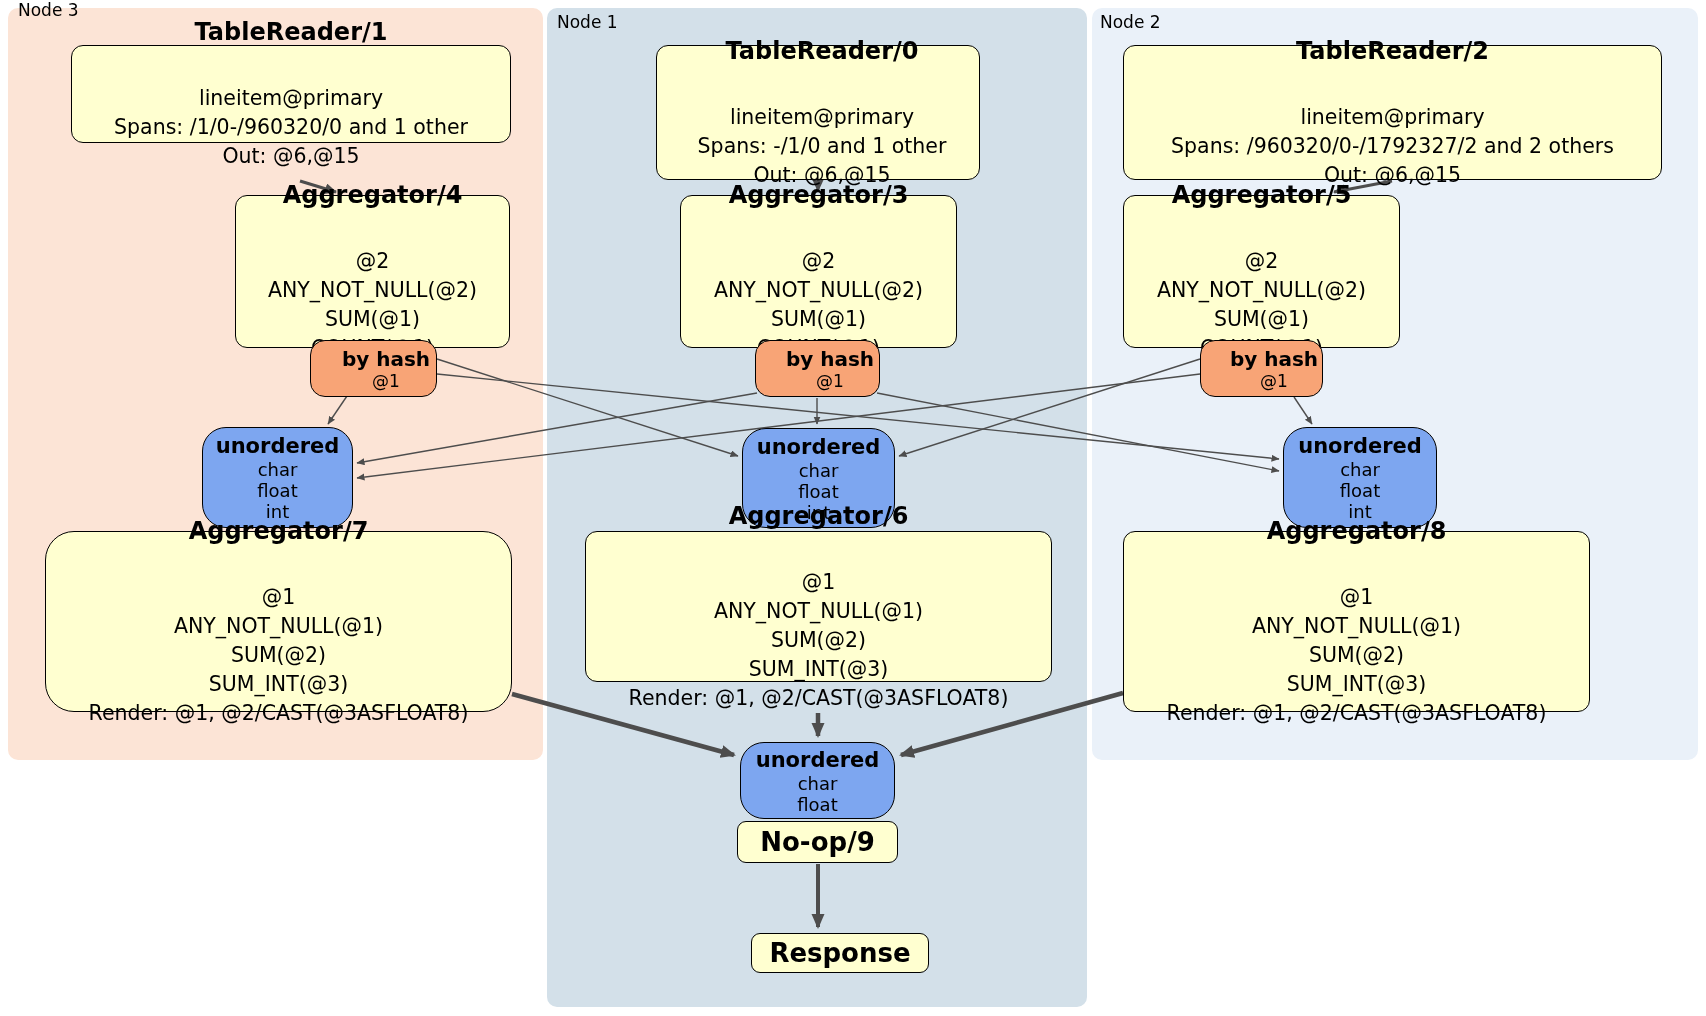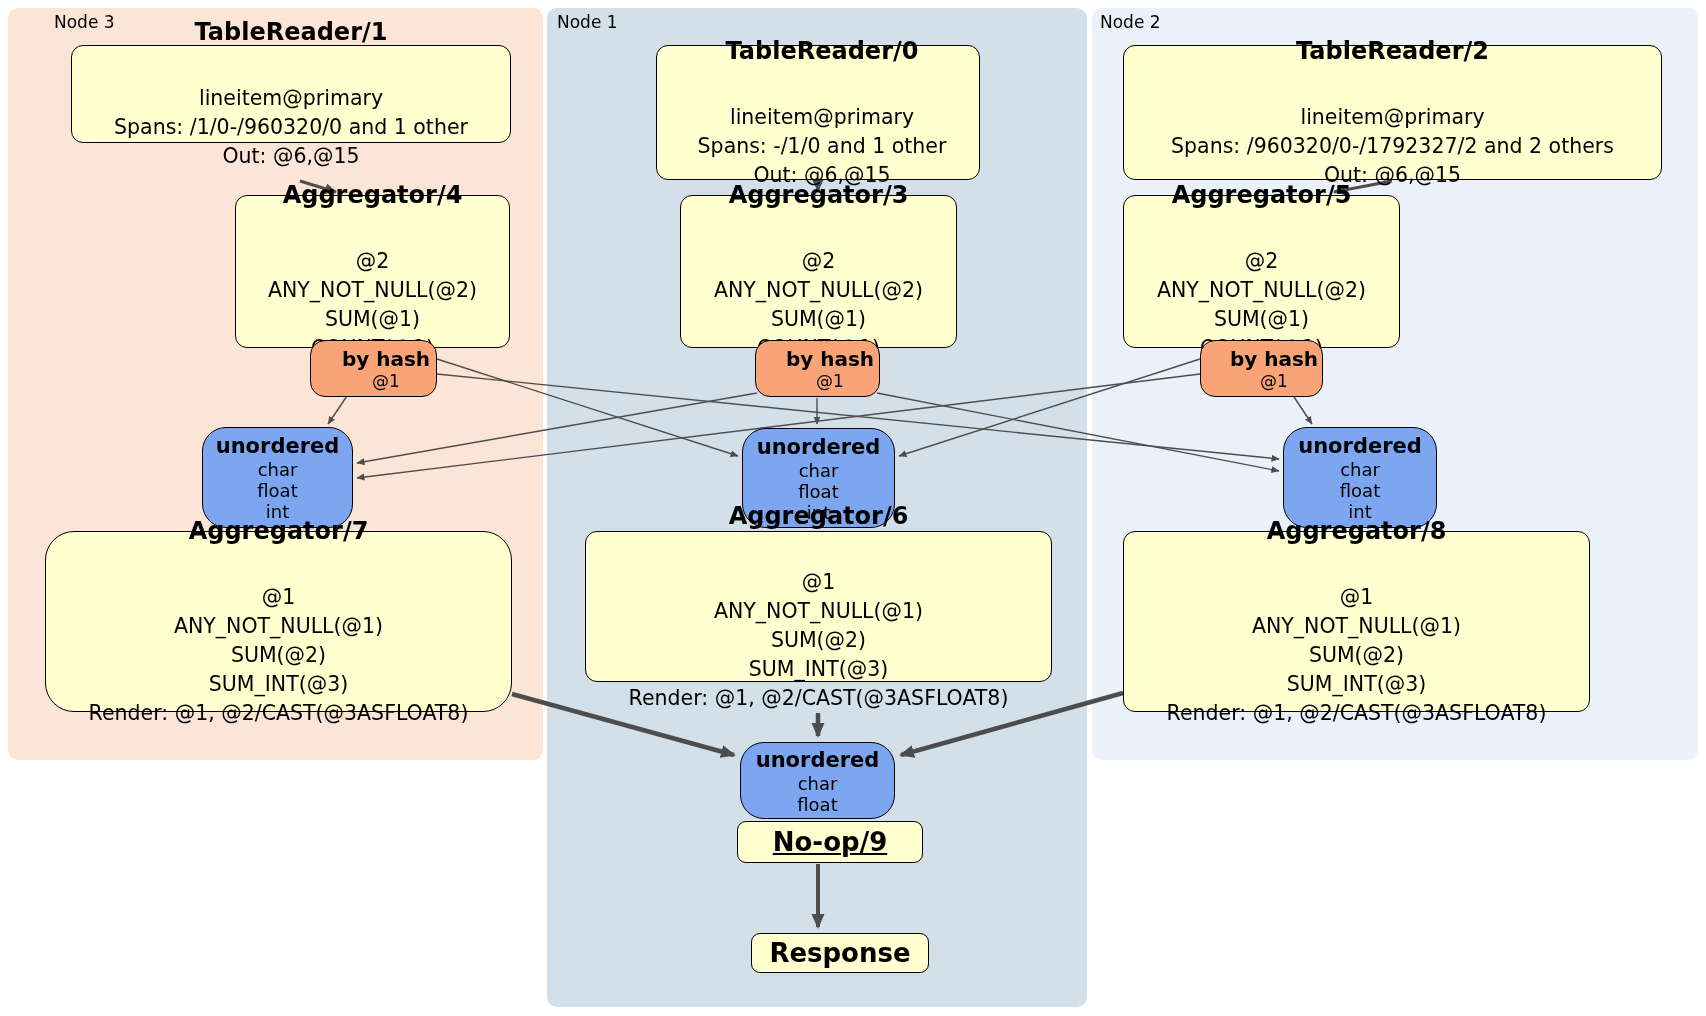--- a/index.html
+++ b/index.html
@@ -69,21 +69,21 @@
 </style>
 </head>
 <body>
 
 <div id="canvas">
 
   <div class="region" style="left:8px; top:8px; width:535px; height:752px; background:var(--node3_bg);"></div>
   <div class="region" style="left:547px; top:8px; width:540px; height:999px; background:var(--node1_bg);"></div>
   <div class="region" style="left:1092px; top:8px; width:606px; height:752px; background:var(--node2_bg);"></div>
 
-  <div class="region-label" style="left:18px; top:12px;margin-left:36px;">Node 3</div>
+  <div class="region-label" style="left:18px; top:0;">Node 3</div>
   <div class="region-label" style="left:557px; top:12px;">Node 1</div>
   <div class="region-label" style="left:1100px; top:12px;">Node 2</div>
 
   <svg id="edges" viewBox="0 0 1706 1016">
     <defs>
       <marker id="arrow-thin" markerWidth="9" markerHeight="8" refX="7.5" refY="3.5" orient="auto" markerUnits="userSpaceOnUse">
         <path d="M0,0 L8,3.5 L0,7 z" fill="#4d4d4d"></path>
       </marker>
       <marker id="arrow-med" markerWidth="14" markerHeight="13" refX="11" refY="5.5" orient="auto" markerUnits="userSpaceOnUse">
         <path d="M0,0 L12,5.5 L0,11 z" fill="#4d4d4d"></path>
@@ -175,21 +175,21 @@
 ANY_NOT_NULL(@1)
 SUM(@2)
 SUM_INT(@3)
 Render: @1, @2/CAST(@3ASFLOAT8)</div>
   </div>
   <div class="box sync" style="left:740px; top:742px; width:155px; height:77px;">
     <div class="title">unordered</div>
     <div class="lines">char
 float</div>
   </div>
-  <div class="box yellow pill" style="left:737px; top:821px; width:186px; height:42px;text-decoration:underline;">
+  <div class="box yellow pill" style="left:737px; top:821px; width:161px; height:42px;">
     <div class="title">No-op/9</div>
   </div>
   <div class="box yellow pill" style="left:729px; top:933px; width:178px; height:40px;margin-left:22px;">
     <div class="title">Response</div>
   </div>
 
   <div class="box yellow" style="left:1123px; top:45px; width:539px; height:135px;">
     <div class="title">TableReader/2</div>
     <div class="lines">lineitem@primary
 Spans: /960320/0-/1792327/2 and 2 others

